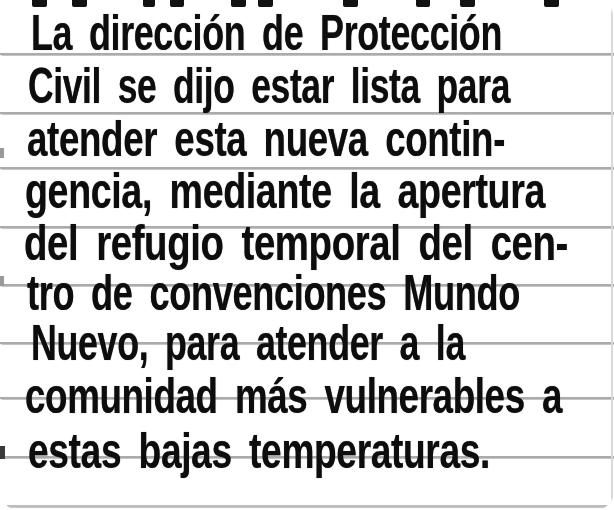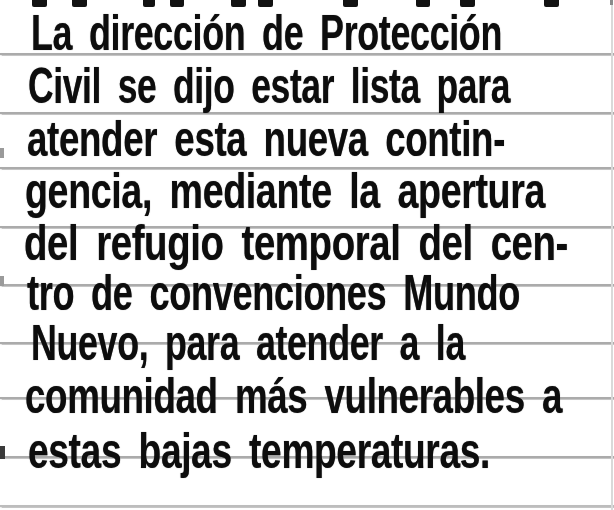--- a/index.html
+++ b/index.html
@@ -1,19 +1,20 @@
 <!DOCTYPE html>
 <html><head>
 <meta charset="utf-8">
 <style>
   html,body{margin:0;padding:0;background:#fff;}
   .page{
     position:relative;width:614px;height:510px;overflow:hidden;
     background:#ffffff;
     font-family:"Liberation Sans",sans-serif;
+    border-radius:19px;
   }
   
   .rule{position:absolute;left:0;width:614px;height:2px;background:#ababab;
         box-shadow:0 0 1px 0.5px rgba(150,150,150,.55);}
   .r1{top:53px;} .r2{top:112px;} .r3{top:167px;} .r4{top:226px;}
   .r5{top:284px;} .r6{top:342px;} .r7{top:397px;} .r8{top:456px;}
   .r9{top:505px;background:#bdbdbd;}
   
   .line{
     position:absolute;

